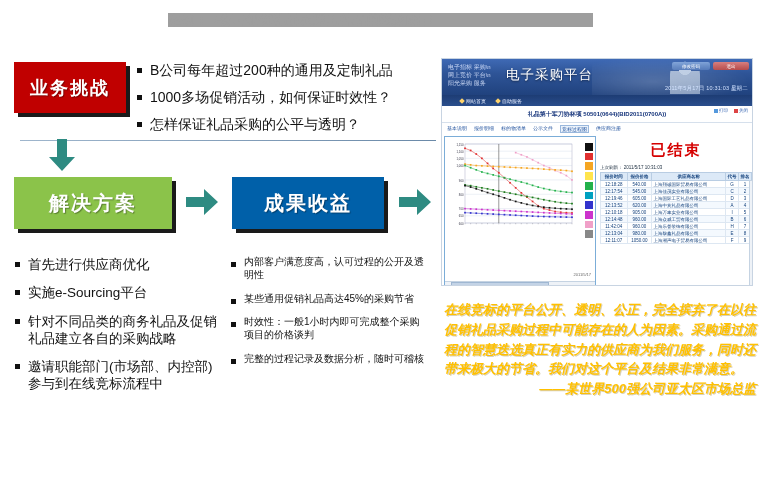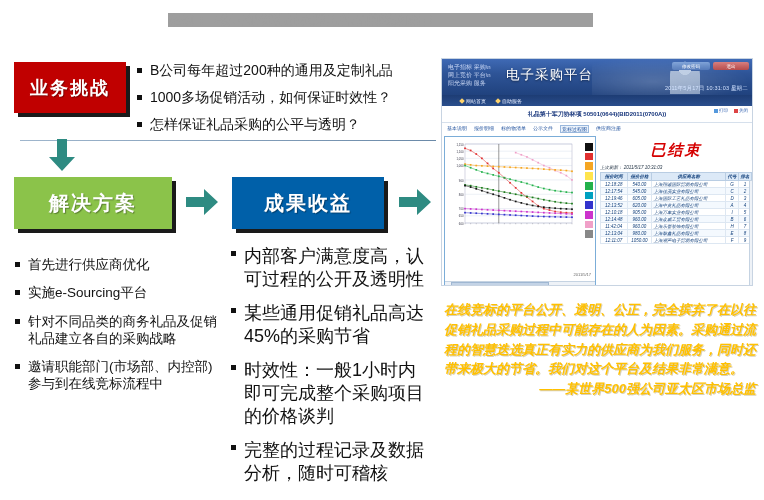--- a/index.html
+++ b/index.html
@@ -59,21 +59,21 @@
     color: #111; line-height: 1.28;
   }
   .bullets li:before {
     content: ""; position: absolute; left: 1px; top: 6px;
     width: 5px; height: 5px; background: #111;
   }
   #challenge-bullets { left: 136px; top: 62px; width: 300px; font-size: 14px; }
   #challenge-bullets li { margin-bottom: 9px; }
   #solution-bullets  { left: 14px;  top: 256px; width: 206px; font-size: 13.5px; }
   #solution-bullets li { margin-bottom: 11px; }
-  #benefit-bullets   { left: 230px; top: 245px; width: 196px; font-size: 18px; }
+  #benefit-bullets   { left: 230px; top: 256px; width: 196px; font-size: 10px; }
   #benefit-bullets li { margin-bottom: 11px; }
 
   
   #testimonial {
     position: absolute; left: 444px; top: 300px; width: 312px;
     color: #ffc000; font-size: 13px; font-weight: bold; font-style: italic;
     line-height: 1.52; text-align: justify;
     text-shadow: 1px 1px 0 rgba(120,90,0,.28);
   }
   #testimonial-attrib {
@@ -177,21 +177,21 @@
   }
   #chart-scroll:before {
     content:""; margin-left:6px; width:96px; height:5px; background:#c3d3e6; border:1px solid #9fb7d2;
   }
   #chart-colorbar {
     position:absolute; right:2px; top:6px; width:8px; height:95px;
     display:flex; flex-direction:column; gap:2px;
   }
   #chart-colorbar span { flex:1; display:block; }
 
-  #table-pane { flex:1; position:relative; padding-left:4px;font-style:italic; }
+  #table-pane { flex:1; position:relative; padding-left:4px; }
   #status-ended {
     text-align:center; color:#d50000; font-size:15px; font-weight:bold;
     padding: 6px 0 5px; letter-spacing:2px;
   }
   #upd-time { font-size:4.5px; color:#234; padding-bottom:2px; filter: blur(.2px); }
   table.bid-table { width:100%; border-collapse:collapse; font-size:4.5px; }
   table.bid-table th {
     background:#dce9f7; color:#14427d; font-weight:bold;
     border:1px solid #b9cde3; padding:1px 0; filter: blur(.2px);
   }

